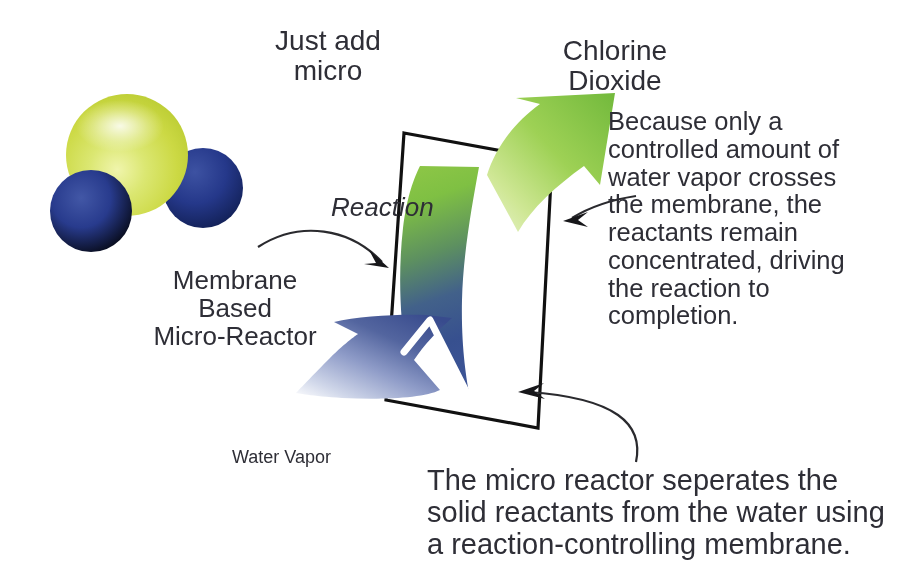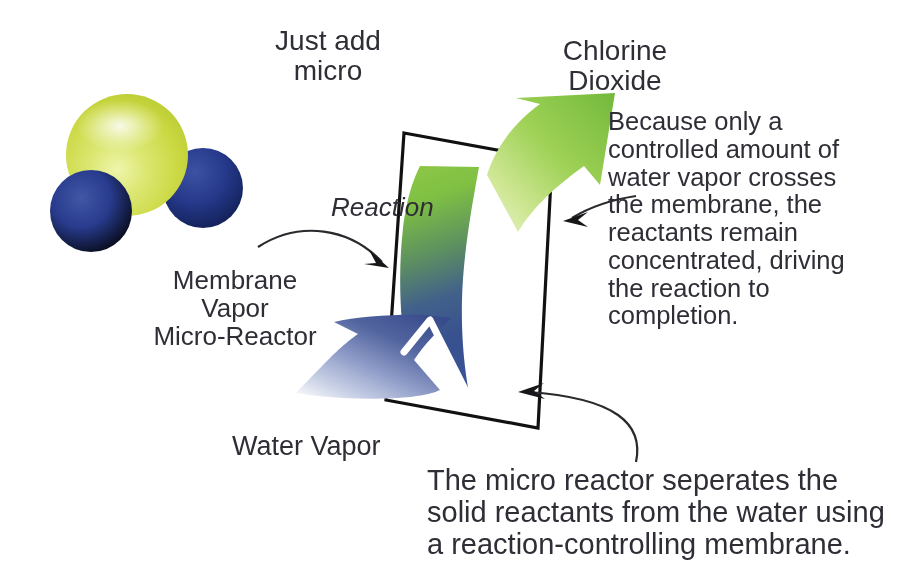--- a/index.html
+++ b/index.html
@@ -51,22 +51,22 @@
   }
   #label-membrane-reactor {
     left: 120px;
     top: 266px;
     width: 230px;
     text-align: center;
     font-size: 26px;
   }
   #label-water-vapor {
     left: 232px;
-    top: 432px;
-    font-size: 27px;
+    top: 448px;
+    font-size: 18px;
     text-align: right;
   }
   #para-right {
     left: 608px;
     top: 108px;
     width: 260px;
     font-size: 25.5px;
     line-height: 1.09;
   }
   #para-bottom {
@@ -214,21 +214,21 @@
 
   <div class="label" id="label-just-add-water">Just add
 micro</div>
 
   <div class="label" id="label-chlorine-dioxide">Chlorine
 Dioxide</div>
 
   <div class="label" id="label-reaction">Reaction</div>
 
   <div class="label" id="label-membrane-reactor">Membrane
-Vapor
+Based
 Micro-Reactor</div>
 
   <div class="label" id="label-water-vapor">Water Vapor</div>
 
   <div class="label" id="para-right">Because only a controlled amount of water vapor crosses the membrane, the reactants remain concentrated, driving the reaction to completion.</div>
 
   <div class="label" id="para-bottom">The micro reactor seperates the solid reactants from the water using a reaction-controlling membrane.</div>
 
 </div>
 

